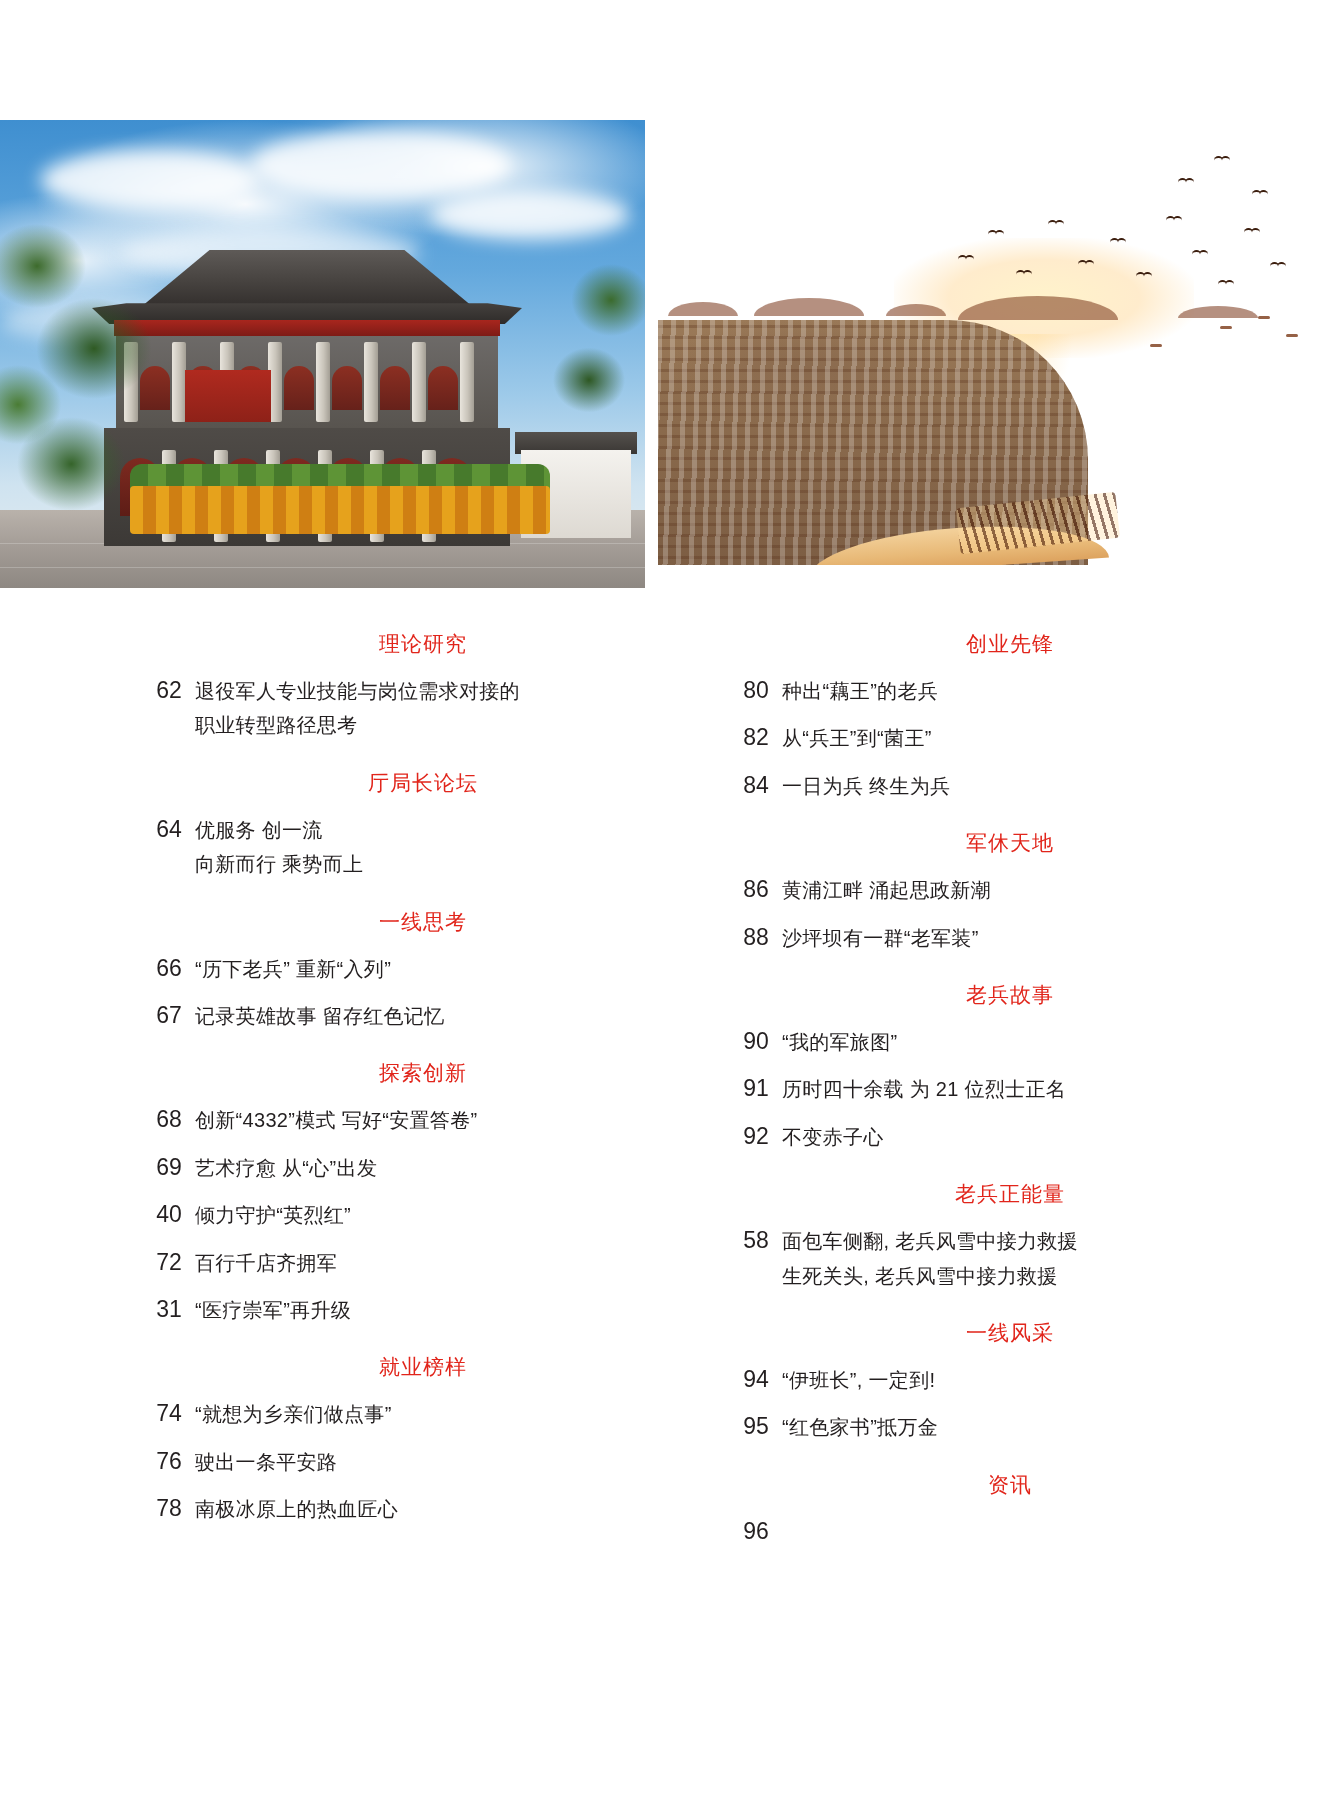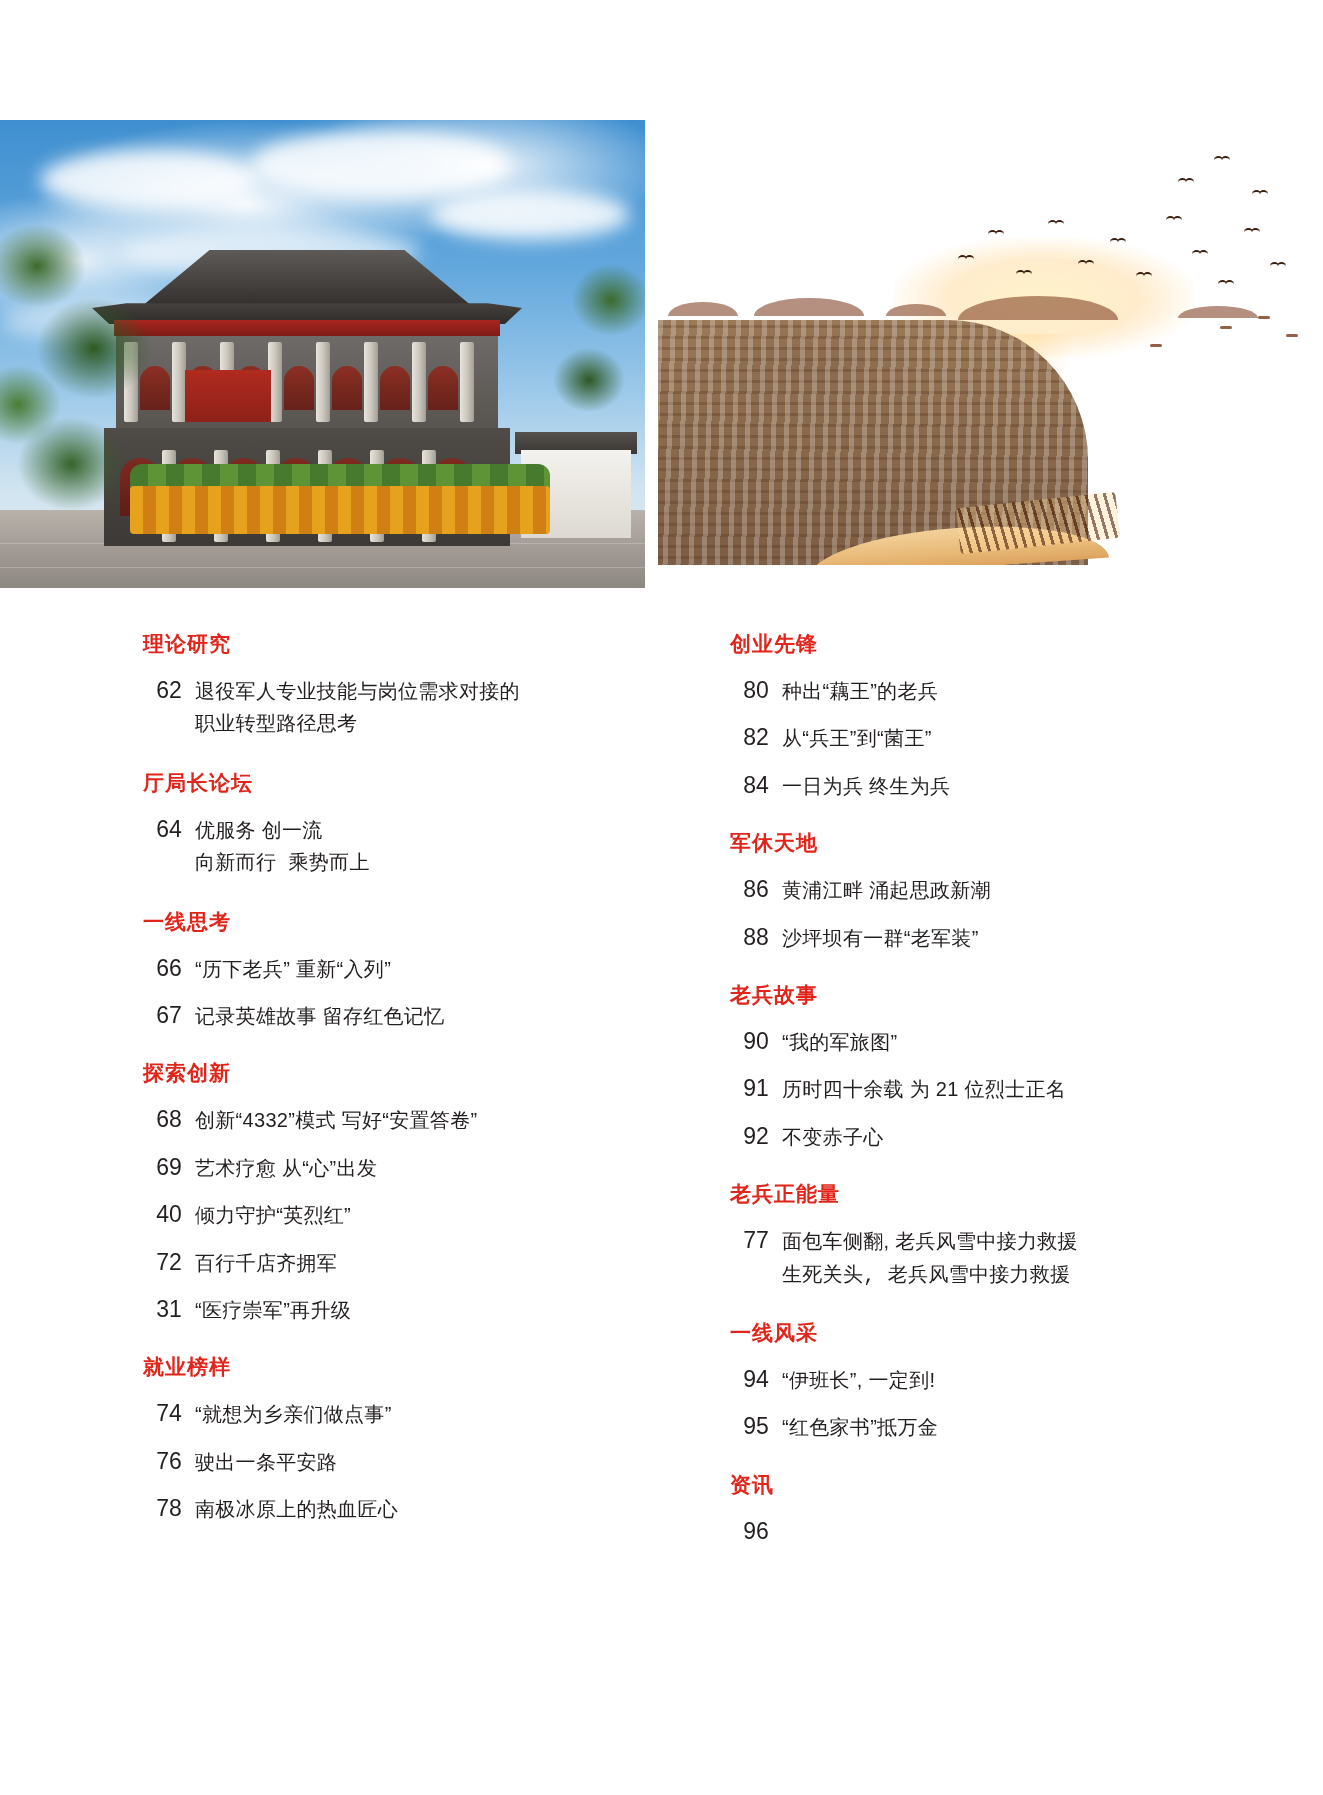--- a/index.html
+++ b/index.html
@@ -286,24 +286,25 @@
     left: 730px;
     top: 0;
     width: 560px;
   }
   .section {
     margin-bottom: 26px;
   }
   .section-title {
     color: #e1251b;
     font-size: 21px;
-    font-weight: bold;
+    font-weight: normal;
     letter-spacing: 1px;
     margin-bottom: 16px;
     font-family: "Liberation Sans", "DejaVu Sans", sans-serif;
+    text-align: center;
   }
   .entry {
     display: flex;
     align-items: flex-start;
     margin-bottom: 13px;
   }
   .entry-page {
     width: 52px;
     flex: 0 0 52px;
     font-size: 23px;
@@ -313,21 +314,20 @@
     font-family: "Liberation Sans", "DejaVu Sans", sans-serif;
   }
   .entry-title {
     font-size: 20px;
     line-height: 1.72;
     color: #231f20;
     letter-spacing: 0.3px;
   }
   .entry-title .line2 {
     display: block;
-    font-family: Liberation Mono, monospace;
   }
 </style>
 </head>
 <body>
 
 <div class="images-row">
 
   <div class="photo photo-left">
     <div class="sky-left"></div>
     <div class="cloud" style="left:40px; top:30px; width:220px; height:60px;"></div>
@@ -534,21 +534,21 @@
           <div class="entry-title"><span>历时四十余载 为 21 位烈士正名</span></div>
         </div>
         <div class="entry">
           <div class="entry-page">92</div>
           <div class="entry-title"><span>不变赤子心</span></div>
         </div>
       </div>
       <div class="section">
         <div class="section-title">老兵正能量</div>
         <div class="entry">
-          <div class="entry-page">77</div>
+          <div class="entry-page">58</div>
           <div class="entry-title"><span>面包车侧翻, 老兵风雪中接力救援</span><span class="line2">生死关头, 老兵风雪中接力救援</span></div>
         </div>
       </div>
       <div class="section">
         <div class="section-title">一线风采</div>
         <div class="entry">
           <div class="entry-page">94</div>
           <div class="entry-title"><span>“伊班长”, 一定到!</span></div>
         </div>
         <div class="entry">

